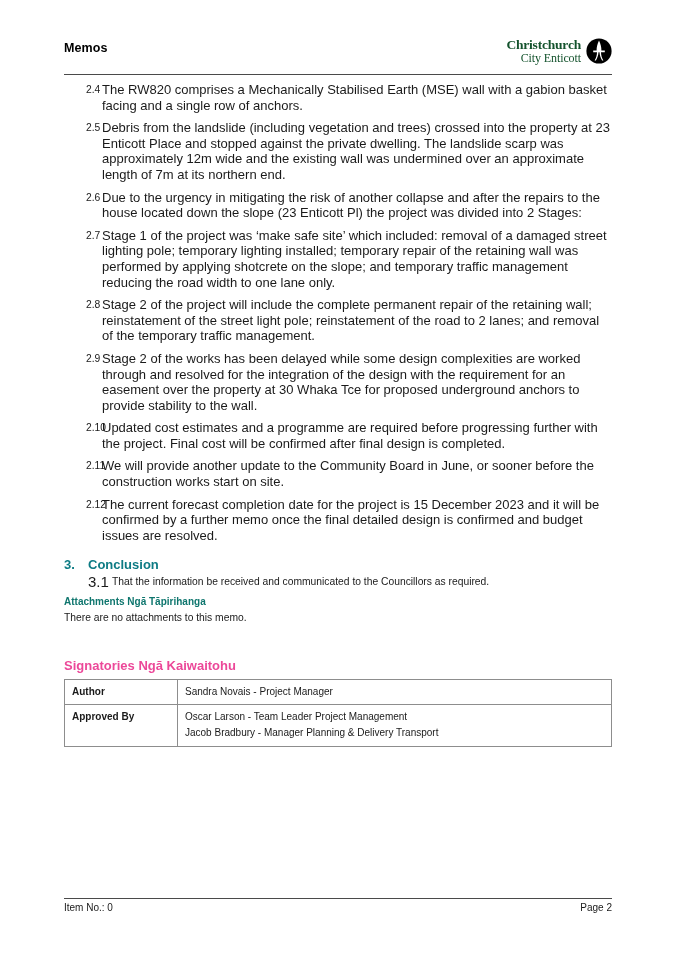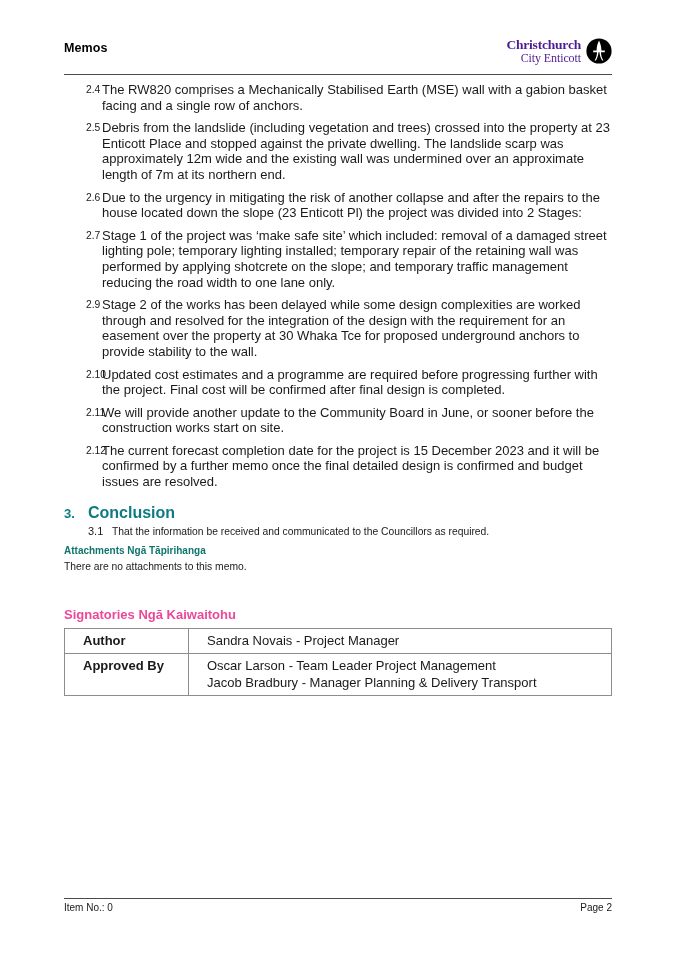--- a/index.html
+++ b/index.html
@@ -44,21 +44,21 @@
     position: absolute;
     right: 0;
     top: 0;
     display: flex;
     align-items: center;
     gap: 5px;
   }
   .brand-text {
     text-align: right;
     line-height: 1.02;
-    color: #4c1d95;
+    color: #14532d;
   }
   .brand-line1 {
     font-family: "Liberation Serif", serif;
     font-size: 13.5px;
     font-weight: bold;
     display: block;
     letter-spacing: -0.2px;
   }
   .brand-line2 {
     font-family: "Liberation Serif", serif;
@@ -120,35 +120,35 @@
     margin-bottom: 2px;
   }
   .h-section-num {
     flex: 0 0 auto;
     width: 24px;
     font-size: 13px;
     font-weight: bold;
     color: #0d7b84;
   }
   .h-section-label {
-    font-size: 16px;
+    font-size: 13px;
     font-weight: bold;
     color: #0d7b84;
   }
   .sub-para {
     display: flex;
     align-items: flex-start;
     margin-bottom: 4px;
   }
   .sub-para-num {
     flex: 0 0 auto;
     width: 48px;
     padding-left: 24px;
     box-sizing: border-box;
-    font-size: 11px;
+    font-size: 15px;
     line-height: 15.6px;
   }
   .sub-para-text {
     flex: 1 1 auto;
     font-size: 10.3px;
     line-height: 15.6px;
   }
 
   .h-plain {
     font-size: 10px;
@@ -171,22 +171,22 @@
     margin-top: 32px;
     margin-bottom: 6px;
   }
   table.sig {
     border-collapse: collapse;
     width: 548px;
     table-layout: fixed;
   }
   table.sig td {
     border: 1px solid #8d8d8d;
-    padding: 4px 7px 5px 18px;
-    font-size: 13px;
+    padding: 4px 7px 5px 7px;
+    font-size: 10px;
     line-height: 15.4px;
     vertical-align: top;
     color: #1a1a1a;
   }
   table.sig td.lbl {
     width: 98px;
     font-weight: bold;
   }
   .sig-name + .sig-name {
     margin-top: 1px;
@@ -250,20 +250,24 @@
     <div class="para">
       <div class="para-num">2.6</div>
       <div class="para-text">Due to the urgency in mitigating the risk of another collapse and after the repairs to the house located down the slope (23 Enticott Pl) the project was divided into 2 Stages:</div>
     </div>
 
     <div class="para">
       <div class="para-num">2.7</div>
       <div class="para-text">Stage 1 of the project was ‘make safe site’ which included: removal of a damaged street lighting pole; temporary lighting installed;  temporary repair of the retaining wall was performed by applying shotcrete on the slope; and temporary traffic management reducing the road width to one lane only.</div>
     </div>
 
+    <div class="para">
+      <div class="para-num">2.8</div>
+      <div class="para-text">Stage 2 of the project will include the complete permanent repair of the retaining wall; reinstatement of the street light pole; reinstatement of the road to 2 lanes; and removal of the temporary traffic management.</div>
+    </div>
 
     <div class="para">
       <div class="para-num">2.9</div>
       <div class="para-text">Stage 2 of the works has been delayed while  some design complexities are worked through and resolved for the integration of the design with the requirement for an easement over the property at 30 Whaka Tce for proposed underground anchors to provide stability to the wall.</div>
     </div>
 
     <div class="para">
       <div class="para-num">2.10</div>
       <div class="para-text">Updated cost estimates and a programme are required before progressing further with the project.  Final cost will be confirmed after final design is completed.</div>
     </div>

